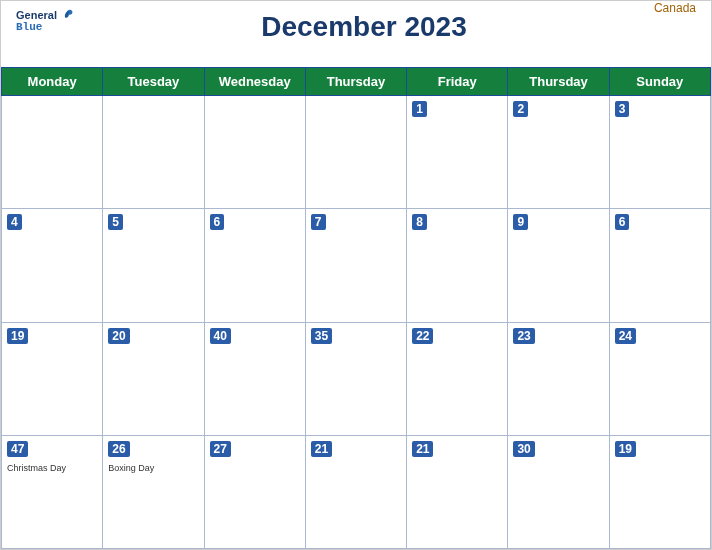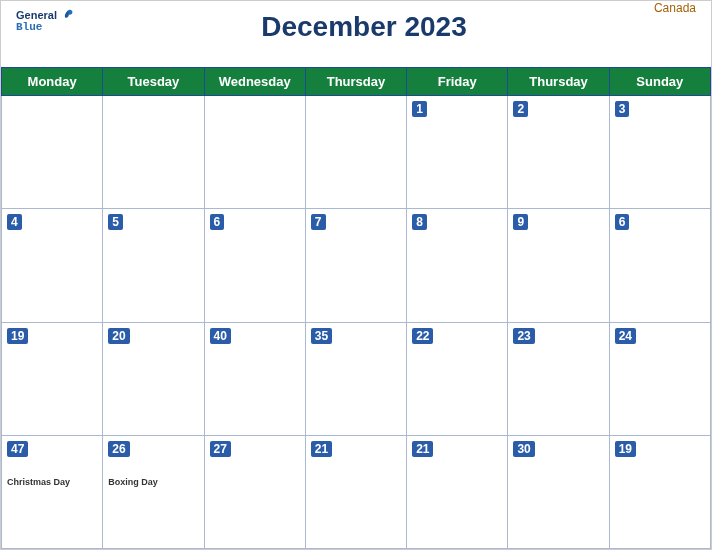--- a/index.html
+++ b/index.html
@@ -98,22 +98,21 @@
       border-radius: 2px;
       margin-bottom: 2px;
       font-weight: bold;
     }
     .empty-cell {
       background: #fff;
     }
     .holiday-label {
       font-size: 9px;
       color: #333;
-      margin-top: 18px;
-      font-weight: bold;
+      margin-top: 4px;
     }
   </style>
 </head>
 <body>
 
 <div class="calendar-wrapper">
   <div class="header">
     <div class="logo">
       <span class="logo-general">
         General

